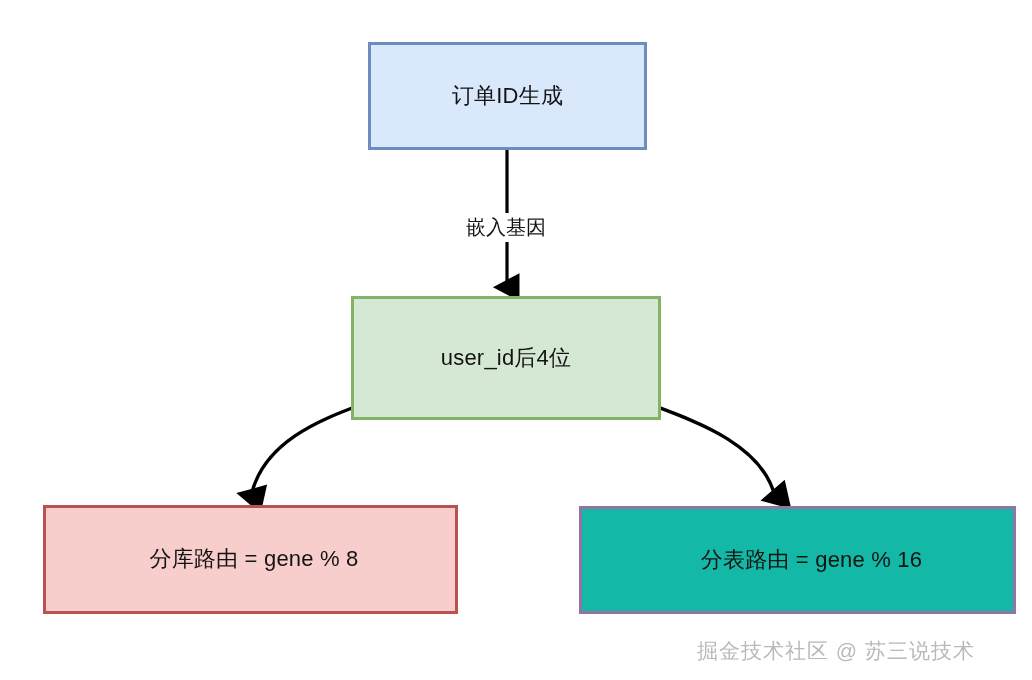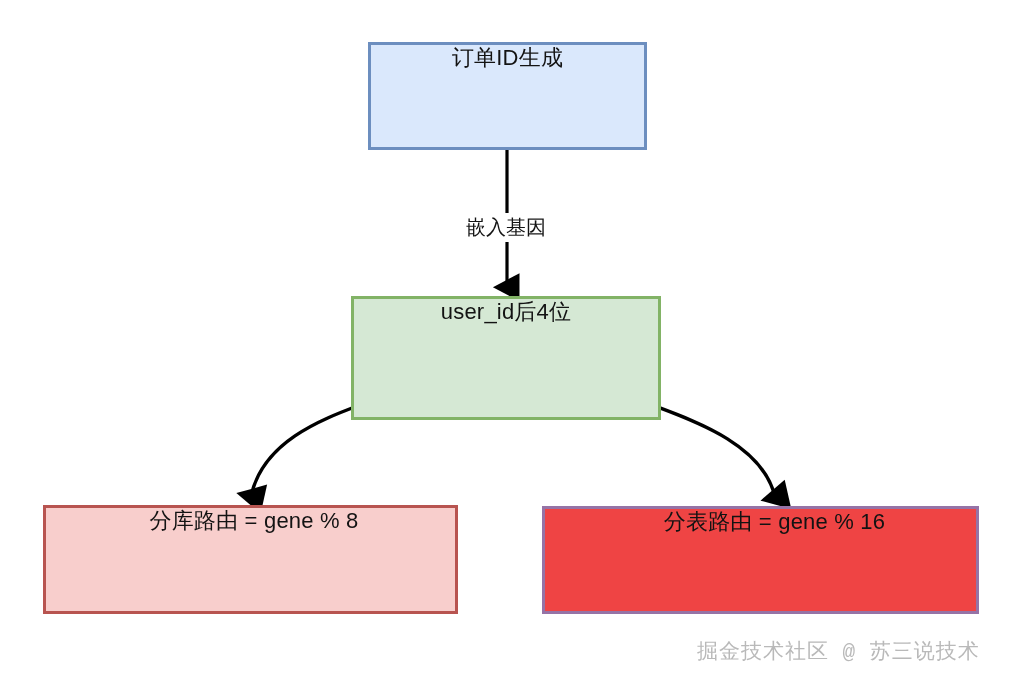--- a/index.html
+++ b/index.html
@@ -21,20 +21,21 @@
     position: absolute;
     left: 0;
     top: 0;
     width: 1032px;
     height: 680px;
   }
   .node {
     position: absolute;
     box-sizing: border-box;
     display: flex;
+    align-items: center;
     justify-content: center;
     text-align: center;
     border-style: solid;
     border-width: 3px;
     z-index: 2;
   }
   .node-label {
     font-size: 22px;
     line-height: 1.2;
     color: #131313;
@@ -60,25 +61,25 @@
   #node-db-route {
     left: 43px;
     top: 505px;
     width: 415px;
     height: 109px;
     background: #f8cecc;
     border-color: #b85450;
     padding-left: 7px;
   }
   #node-table-route {
-    left: 542px;
+    left: 579px;
     top: 506px;
     width: 437px;
     height: 108px;
-    background: #ef4444;
+    background: #14b8a6;
     border-color: #9673a6;
     padding-left: 28px;
   }
   .edge-label {
     position: absolute;
     font-size: 20px;
     color: #131313;
     white-space: nowrap;
     background: #ffffff;
     padding: 1px 3px;
@@ -91,21 +92,20 @@
   }
   #watermark {
     position: absolute;
     left: 697px;
     top: 637px;
     font-size: 21px;
     color: #b9b9b9;
     white-space: nowrap;
     letter-spacing: 1px;
     z-index: 4;
-    font-family: Liberation Mono, monospace;
   }
 </style>
 </head>
 <body>
 
 <div id="canvas">
 
   <svg id="flow-svg" viewBox="0 0 1032 680" xmlns="http://www.w3.org/2000/svg">
     <defs>
       <marker id="arrowhead" markerWidth="10" markerHeight="10" refX="4.6" refY="5" orient="auto" markerUnits="strokeWidth">

